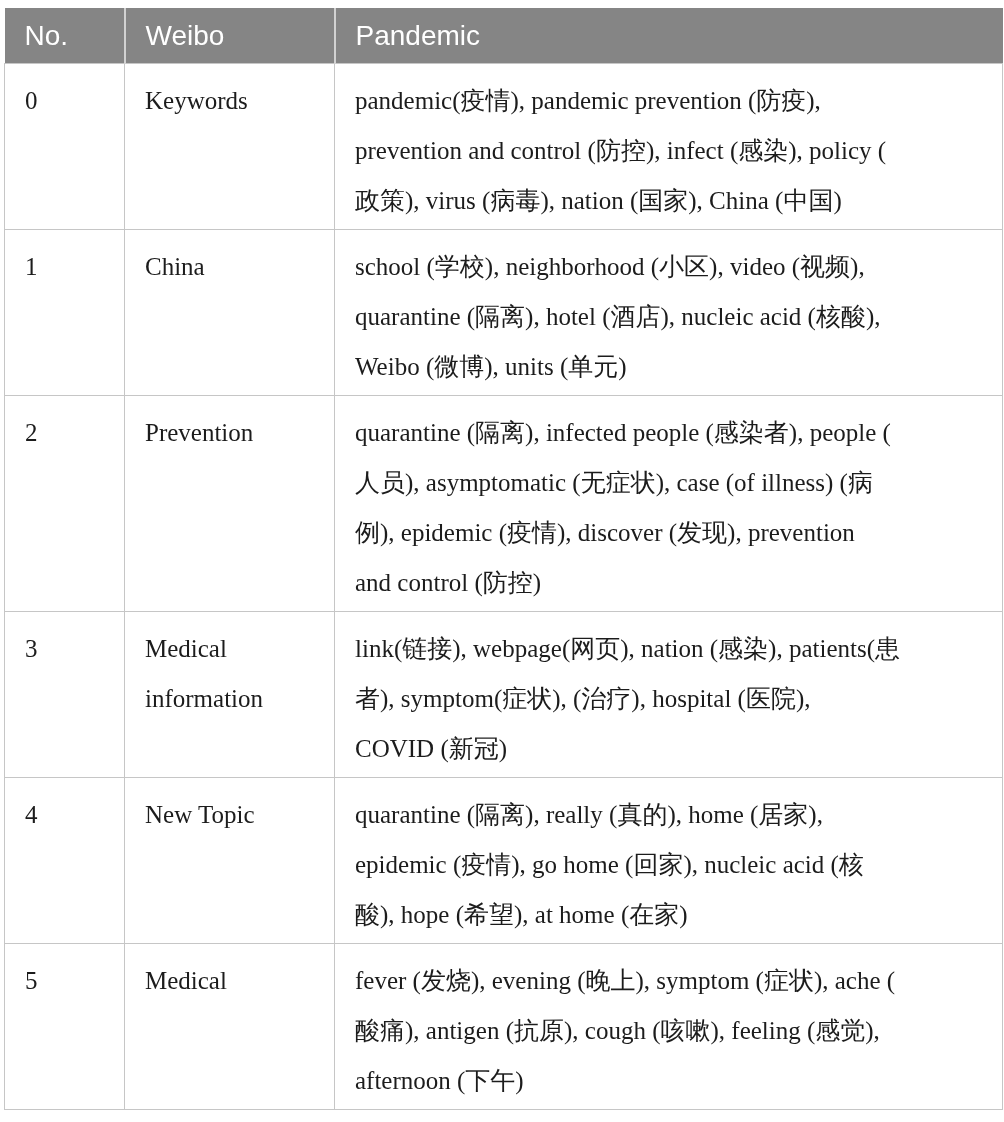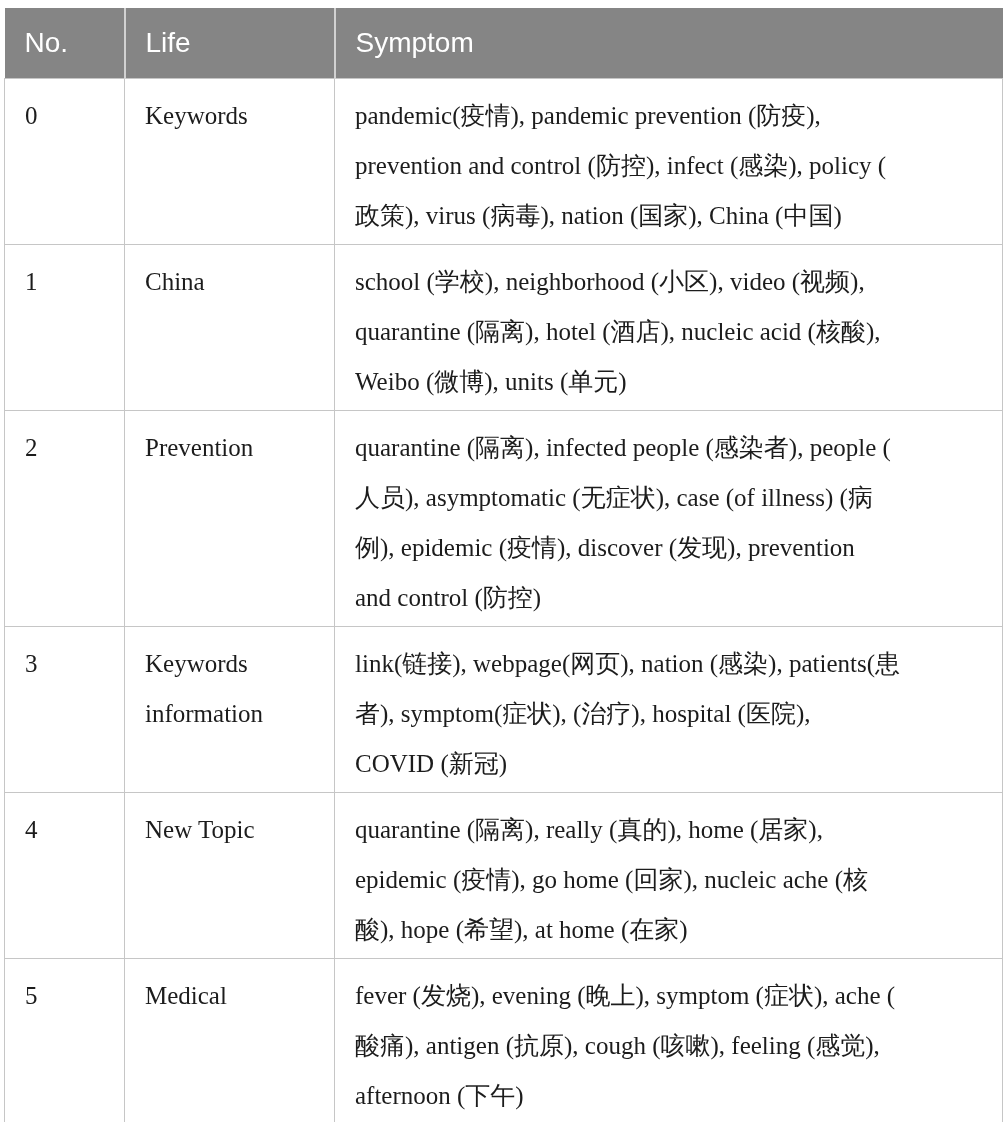--- a/index.html
+++ b/index.html
@@ -25,21 +25,21 @@
   col.col-topic     { width: 210px; }
   col.col-keywords  { width: 668px; }
 
   thead th {
     background: #858585;
     color: #ffffff;
     font-family: "Liberation Sans", sans-serif;
     font-weight: 400;
     font-size: 28px;
     text-align: left;
-    height: 70px;
+    height: 55px;
     padding: 0 0 0 20px;
     vertical-align: middle;
     border-left: 2px solid #d2d2d2;
   }
   thead th:first-child {
     border-left: none;
   }
 
   tbody td {
     border: 1px solid #c6c6c6;
@@ -59,22 +59,22 @@
 <div class="page">
   <table class="topics-table">
     <colgroup>
       <col class="col-no">
       <col class="col-topic">
       <col class="col-keywords">
     </colgroup>
     <thead>
       <tr>
         <th>No.</th>
-        <th>Life</th>
-        <th>Symptom</th>
+        <th>Weibo</th>
+        <th>Pandemic</th>
       </tr>
     </thead>
     <tbody>
       <tr>
         <td class="cell-no">0</td>
         <td class="cell-topic">Keywords</td>
         <td class="cell-keywords">pandemic(疫情), pandemic prevention (防疫),
 prevention and control (防控), infect (感染), policy (
 政策), virus (病毒), nation (国家), China (中国)</td>
       </tr>
@@ -88,30 +88,30 @@
       <tr>
         <td class="cell-no">2</td>
         <td class="cell-topic">Prevention</td>
         <td class="cell-keywords">quarantine (隔离), infected people (感染者), people (
 人员), asymptomatic (无症状), case (of illness) (病
 例), epidemic (疫情), discover (发现), prevention
 and control (防控)</td>
       </tr>
       <tr>
         <td class="cell-no">3</td>
-        <td class="cell-topic">Keywords information</td>
+        <td class="cell-topic">Medical information</td>
         <td class="cell-keywords">link(链接), webpage(网页), nation (感染), patients(患
 者), symptom(症状), (治疗), hospital (医院),
 COVID (新冠)</td>
       </tr>
       <tr>
         <td class="cell-no">4</td>
         <td class="cell-topic">New Topic</td>
         <td class="cell-keywords">quarantine (隔离), really (真的), home (居家),
-epidemic (疫情), go home (回家), nucleic ache (核
+epidemic (疫情), go home (回家), nucleic acid (核
 酸), hope (希望), at home (在家)</td>
       </tr>
       <tr>
         <td class="cell-no">5</td>
         <td class="cell-topic">Medical</td>
         <td class="cell-keywords">fever (发烧), evening (晚上), symptom (症状), ache (
 酸痛), antigen (抗原), cough (咳嗽), feeling (感觉),
 afternoon (下午)</td>
       </tr>
     </tbody>

